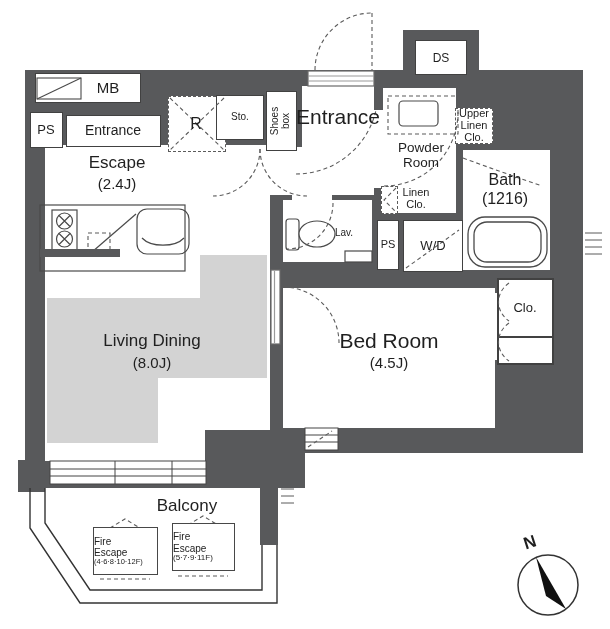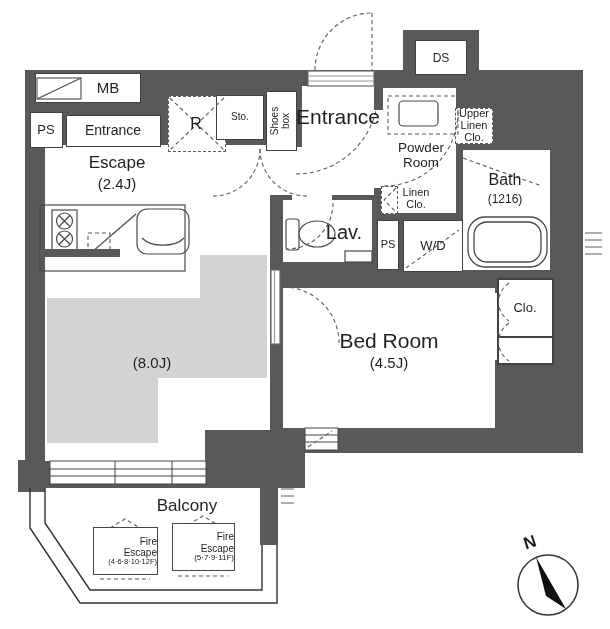--- a/index.html
+++ b/index.html
@@ -7,21 +7,21 @@
         font-family:"Liberation Sans",sans-serif;}
   .wall{position:absolute;background:#58595B;}
   .room{position:absolute;background:#fff;}
   .shade{position:absolute;background:#D3D3D3;}
   .box{position:absolute;background:#fff;border:1.5px solid #414141;box-sizing:border-box;}
   .dbox{position:absolute;background:#fff;border:1.5px dashed #5b5b5b;box-sizing:border-box;}
   .lbl{position:absolute;transform:translate(-50%,-50%);text-align:center;
        color:#1f1f1f;line-height:1.08;white-space:nowrap;z-index:40;}
   .svgo{position:absolute;left:0;top:0;z-index:30;pointer-events:none;}
   .fbox{position:absolute;background:#fff;border:1px solid #474747;box-sizing:border-box;
-        text-align:right;color:#222;z-index:35;display:flex;flex-direction:column;
+        text-align:left;color:#222;z-index:35;display:flex;flex-direction:column;
         justify-content:center;line-height:1.12;}
 </style>
 </head>
 <body>
 
 <div class="plan">
 
   <div class="wall" style="left:25px;top:70px;width:415px;height:80px"></div>
   <div class="wall" style="left:403px;top:30px;width:76px;height:58px"></div>
   <div class="wall" style="left:435px;top:70px;width:148px;height:88px"></div>
@@ -188,24 +188,25 @@
   <div class="lbl" style="left:474px;top:126px;font-size:11px">
     <div>Upper</div>
     <div>Linen</div>
     <div>Clo.</div>
   </div>
   <div class="lbl" style="left:416px;top:199px;font-size:11px">
     <div>Linen</div>
     <div>Clo.</div>
   </div>
   <div class="lbl" style="left:505px;top:180px;font-size:16px">Bath</div>
-  <div class="lbl" style="left:505px;top:199px;font-size:12px">(1216)</div>
-  <div class="lbl" style="left:344px;top:233px;font-size:20px">Lav.</div>
+  <div class="lbl" style="left:505px;top:199px;font-size:16px">(1216)</div>
+  <div class="lbl" style="left:344px;top:233px;font-size:10px">Lav.</div>
   <div class="lbl" style="left:388px;top:245px;font-size:11px">PS</div>
   <div class="lbl" style="left:433px;top:246px;font-size:13px">W/D</div>
   <div class="lbl" style="left:525px;top:308px;font-size:13px">Clo.</div>
+  <div class="lbl" style="left:152px;top:341px;font-size:17px">Living Dining</div>
   <div class="lbl" style="left:152px;top:363px;font-size:15px">(8.0J)</div>
   <div class="lbl" style="left:389px;top:341px;font-size:21px">Bed Room</div>
   <div class="lbl" style="left:389px;top:363px;font-size:15px">(4.5J)</div>
   <div class="lbl" style="left:187px;top:506px;font-size:17px">Balcony</div>
   <div class="lbl" style="left:530px;top:543px;font-size:17px;font-weight:bold;transform:translate(-50%,-50%) rotate(-18deg)">N</div>
 
 </div>
 
 </body></html>

